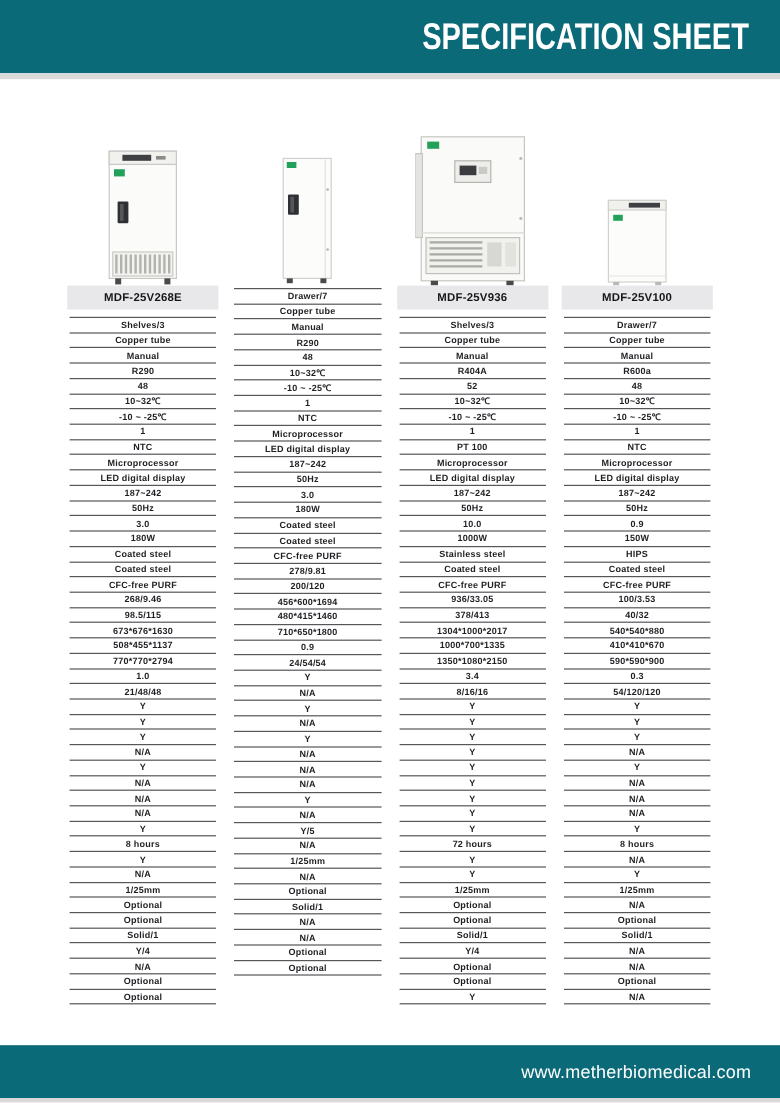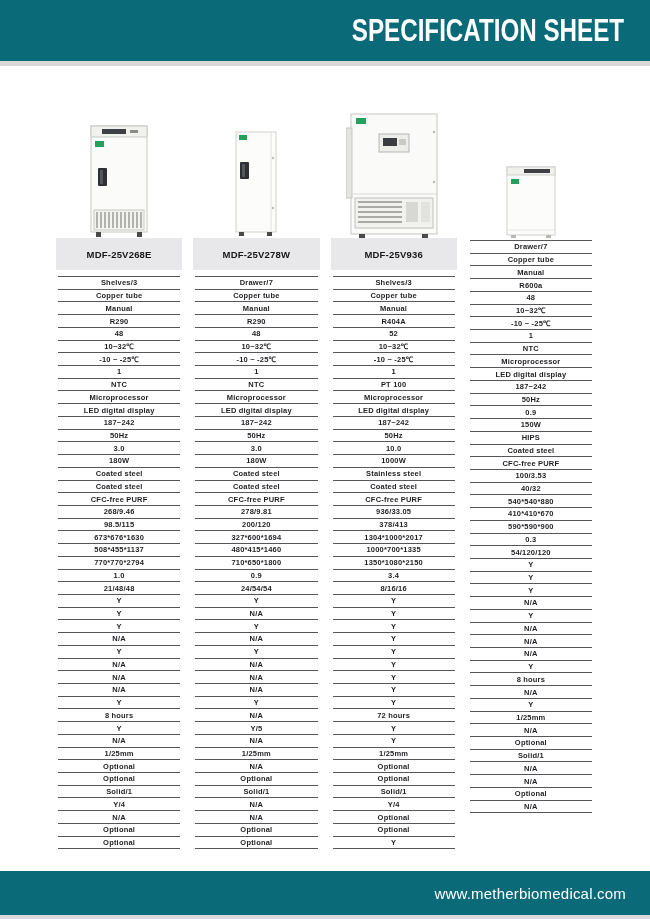--- a/index.html
+++ b/index.html
@@ -19,21 +19,21 @@
   }
   .hdr-strip { height:5px; background:#d9d9d9; flex:0 0 auto; }
 
   
   .columns { display:flex; gap:11px; padding:0 56px; flex:0 0 auto; }
   .col { flex:1 1 0; display:flex; flex-direction:column; min-width:0; }
 
   .img-zone { height:172px; display:flex; align-items:flex-end; justify-content:center; }
 
   .model-box {
-    height:32px; background:#e8e8ea; display:flex; align-items:center; justify-content:center;
+    height:20px; background:#e8e8ea; display:flex; align-items:center; justify-content:center;
     font-size:9.5px; font-weight:bold; color:#17171b; letter-spacing:.2px; margin-bottom:4px;
   }
 
   .spec-list { list-style:none; margin:2px; padding:0; border-top:1.4px solid #55565a; }
   .spec-row {
     height:12.73px; border-bottom:1.4px solid #55565a;
     display:flex; align-items:center; justify-content:center;
     font-size:7.5px; font-weight:bold; color:#1f1f23; letter-spacing:.2px; white-space:nowrap; overflow:hidden;
   }
 
@@ -132,23 +132,20 @@
           <line x1="42" y1="2" x2="42" y2="102" stroke="#e2e2df"></line>
           <rect x="10" y="5" width="8" height="5" fill="#23a15b"></rect>
           <rect x="11" y="32" width="9" height="17" rx="1" fill="#2e3034"></rect>
           <rect x="13" y="34" width="3" height="13" fill="#55575c"></rect>
           <circle cx="44" cy="28" r="1.2" fill="#bdbdb9"></circle>
           <circle cx="44" cy="78" r="1.2" fill="#bdbdb9"></circle>
           <rect x="10" y="102" width="5" height="4" fill="#4a4a4a"></rect>
           <rect x="38" y="102" width="5" height="4" fill="#4a4a4a"></rect>
         </svg>
       </div>
-      <div class="model-box">
-        <span>MDF-25V278W</span>
-      </div>
       <ul class="spec-list">
           <li class="spec-row">Drawer/7</li>
           <li class="spec-row">Copper tube</li>
           <li class="spec-row">Manual</li>
           <li class="spec-row">R290</li>
           <li class="spec-row">48</li>
           <li class="spec-row">10~32℃</li>
           <li class="spec-row">-10 ~ -25℃</li>
           <li class="spec-row">1</li>
           <li class="spec-row">NTC</li>
@@ -156,21 +153,21 @@
           <li class="spec-row">LED digital display</li>
           <li class="spec-row">187~242</li>
           <li class="spec-row">50Hz</li>
           <li class="spec-row">3.0</li>
           <li class="spec-row">180W</li>
           <li class="spec-row">Coated steel</li>
           <li class="spec-row">Coated steel</li>
           <li class="spec-row">CFC-free PURF</li>
           <li class="spec-row">278/9.81</li>
           <li class="spec-row">200/120</li>
-          <li class="spec-row">327*600*1694</li>
+          <li class="spec-row">456*600*1694</li>
           <li class="spec-row">480*415*1460</li>
           <li class="spec-row">710*650*1800</li>
           <li class="spec-row">0.9</li>
           <li class="spec-row">24/54/54</li>
           <li class="spec-row">Y</li>
           <li class="spec-row">N/A</li>
           <li class="spec-row">Y</li>
           <li class="spec-row">N/A</li>
           <li class="spec-row">Y</li>
           <li class="spec-row">N/A</li>
@@ -268,20 +265,23 @@
         <svg width="54" height="76" viewBox="0 0 54 76">
           <rect x="3" y="5" width="48" height="68" fill="#fcfcfb" stroke="#d0d0ce"></rect>
           <rect x="3" y="5" width="48" height="8" fill="#f0f0ed" stroke="#d0d0ce"></rect>
           <rect x="20" y="7" width="26" height="4" fill="#3f4043"></rect>
           <rect x="7" y="17" width="8" height="5" fill="#23a15b"></rect>
           <line x1="3" y1="68" x2="51" y2="68" stroke="#e4e4e1"></line>
           <rect x="7" y="73" width="5" height="3" fill="#b8b8b4"></rect>
           <rect x="42" y="73" width="5" height="3" fill="#b8b8b4"></rect>
         </svg>
       </div>
+      <div class="model-box">
+        <span>MDF-25V100</span>
+      </div>
       <ul class="spec-list">
           <li class="spec-row">Drawer/7</li>
           <li class="spec-row">Copper tube</li>
           <li class="spec-row">Manual</li>
           <li class="spec-row">R600a</li>
           <li class="spec-row">48</li>
           <li class="spec-row">10~32℃</li>
           <li class="spec-row">-10 ~ -25℃</li>
           <li class="spec-row">1</li>
           <li class="spec-row">NTC</li>

